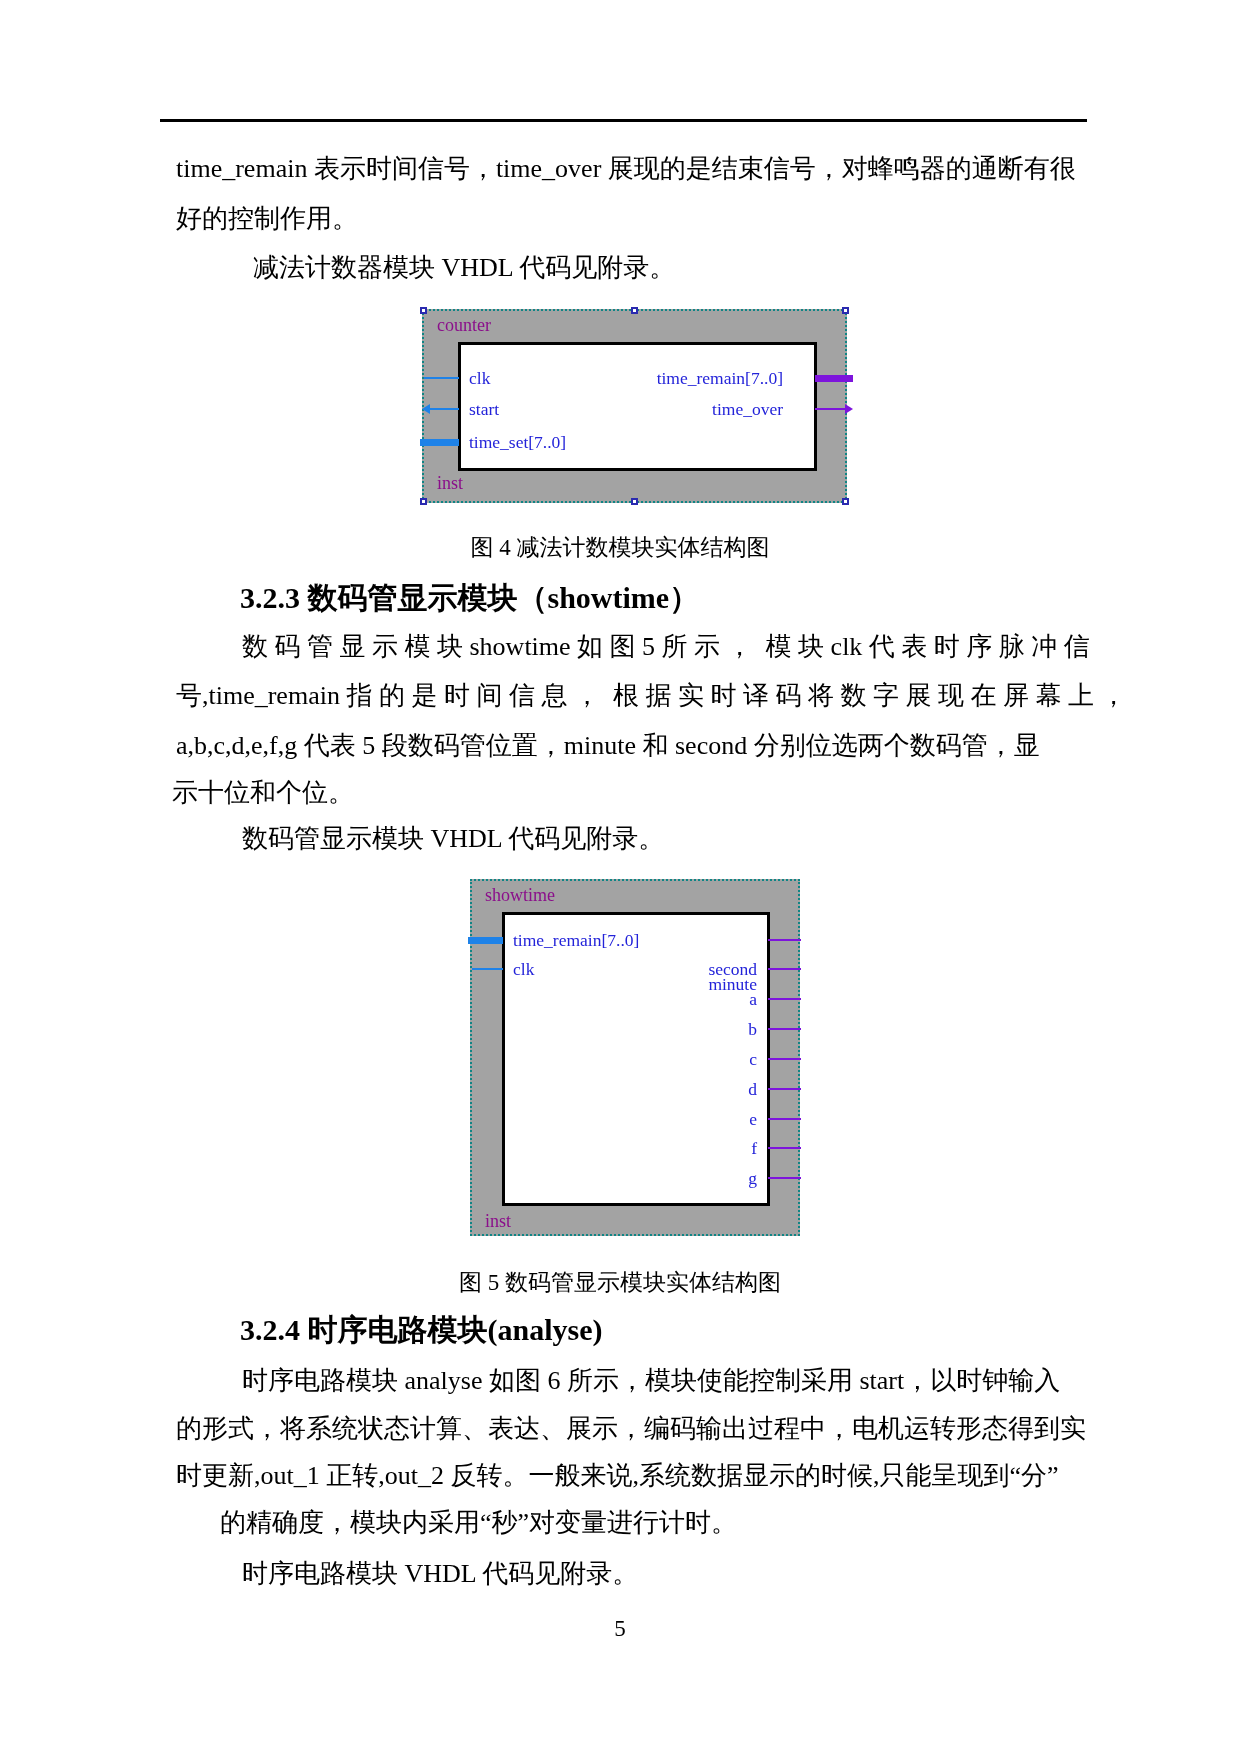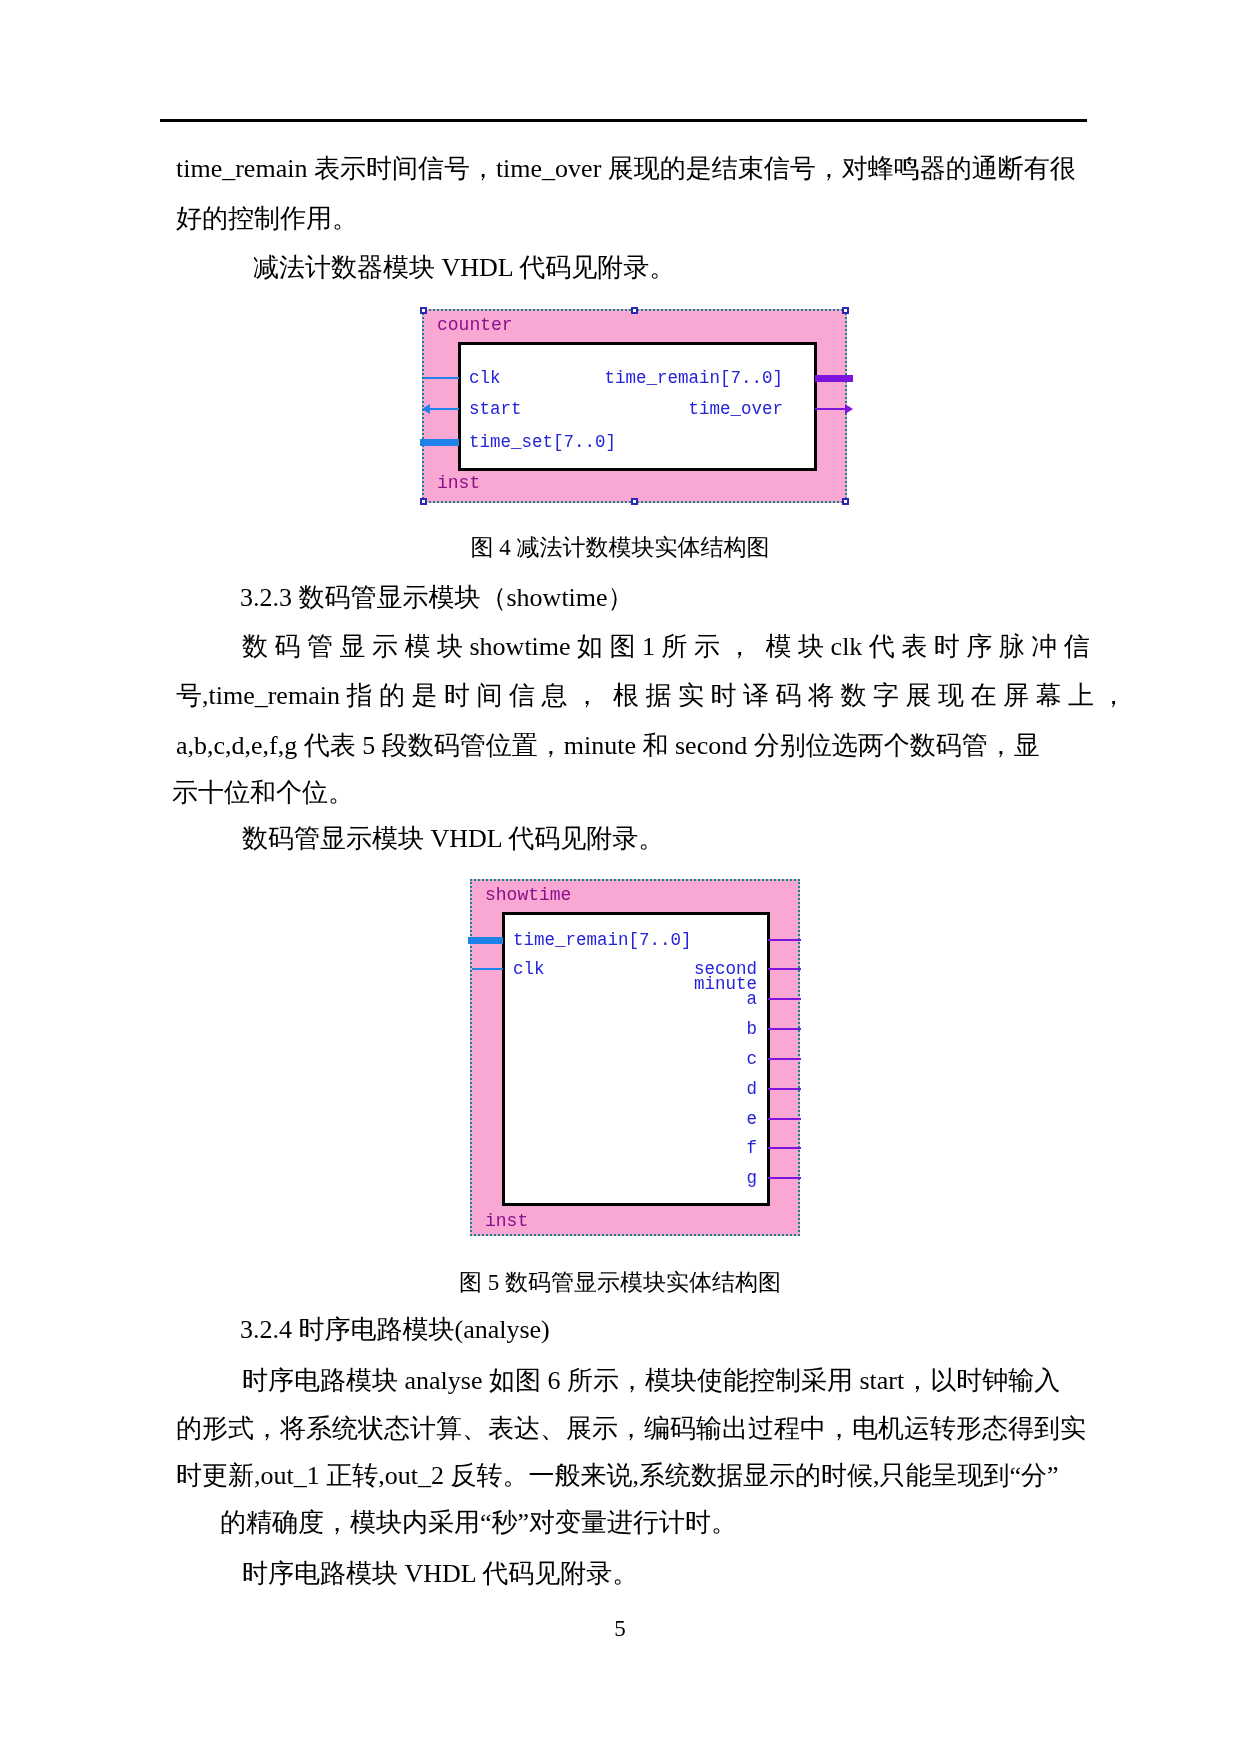--- a/index.html
+++ b/index.html
@@ -16,36 +16,36 @@
     position:absolute;left:160px;top:119px;width:927px;height:3px;
     background:#000;
   }
   .text-line{
     position:absolute;
     font-size:26px;line-height:34px;height:34px;
     white-space:pre;color:#000;
   }
   .heading{
     position:absolute;left:240px;
-    font-size:26px;line-height:34px;white-space:pre;color:#000;
+    font-size:30px;line-height:34px;white-space:pre;color:#000;font-weight:bold;
   }
   .caption{
     position:absolute;left:0;width:1240px;text-align:center;
     font-size:23px;line-height:30px;color:#000;white-space:pre;
   }
   .page-number{
     position:absolute;left:0;top:1616px;width:1240px;text-align:center;
     font-size:23px;color:#000;
   }
   .schematic{
     position:absolute;
     border:2px dotted #0f8585;
     box-sizing:border-box;
-    background:#f9a8d4;
-    font-family:Liberation Mono, monospace;
+    background:#a3a3a3;
+    font-family:Liberation Serif, serif;
   }
   .schem-box{
     position:absolute;border:3px solid #000;box-sizing:border-box;background:#fff;
   }
   .module-label,.inst-label{
     position:absolute;font-size:18px;line-height:22px;white-space:pre;
   }
   .port-label{
     position:absolute;font-size:17.5px;line-height:22px;height:22px;white-space:pre;
   }
@@ -59,21 +59,21 @@
 </head>
 <body>
 
 <div class="page">
   <div class="top-rule"></div>
 
   <div id="text-layer">
       <div class="text-line" style="left: 176px; top: 152px;">time_remain 表示时间信号，time_over 展现的是结束信号，对蜂鸣器的通断有很</div>
       <div class="text-line" style="left: 176px; top: 202px;">好的控制作用。</div>
       <div class="text-line" style="left: 242px; top: 251px; margin-left: 11px;">减法计数器模块 VHDL 代码见附录。</div>
-      <div class="text-line" style="left: 242px; top: 630px;">数 码 管 显 示 模 块 showtime 如 图 1 所 示 ，  模 块 clk 代 表 时 序 脉 冲 信</div>
+      <div class="text-line" style="left: 242px; top: 630px;">数 码 管 显 示 模 块 showtime 如 图 5 所 示 ，  模 块 clk 代 表 时 序 脉 冲 信</div>
       <div class="text-line" style="left: 176px; top: 679px;">号,time_remain 指 的 是 时 间 信 息 ，  根 据 实 时 译 码 将 数 字 展 现 在 屏 幕 上 ，</div>
       <div class="text-line" style="left: 176px; top: 729px;">a,b,c,d,e,f,g 代表 5 段数码管位置，minute 和 second 分别位选两个数码管，显</div>
       <div class="text-line" style="left: 172px; top: 776px;">示十位和个位。</div>
       <div class="text-line" style="left: 242px; top: 822px;">数码管显示模块 VHDL 代码见附录。</div>
       <div class="text-line" style="left: 242px; top: 1364px;">时序电路模块 analyse 如图 6 所示，模块使能控制采用 start，以时钟输入</div>
       <div class="text-line" style="left: 176px; top: 1412px;">的形式，将系统状态计算、表达、展示，编码输出过程中，电机运转形态得到实</div>
       <div class="text-line" style="left: 176px; top: 1459px;">时更新,out_1 正转,out_2 反转。一般来说,系统数据显示的时候,只能呈现到“分”</div>
       <div class="text-line" style="left: 176px; top: 1506px; margin-left: 44px;">的精确度，模块内采用“秒”对变量进行计时。</div>
       <div class="text-line" style="left: 242px; top: 1557px;">时序电路模块 VHDL 代码见附录。</div>
     </div>

